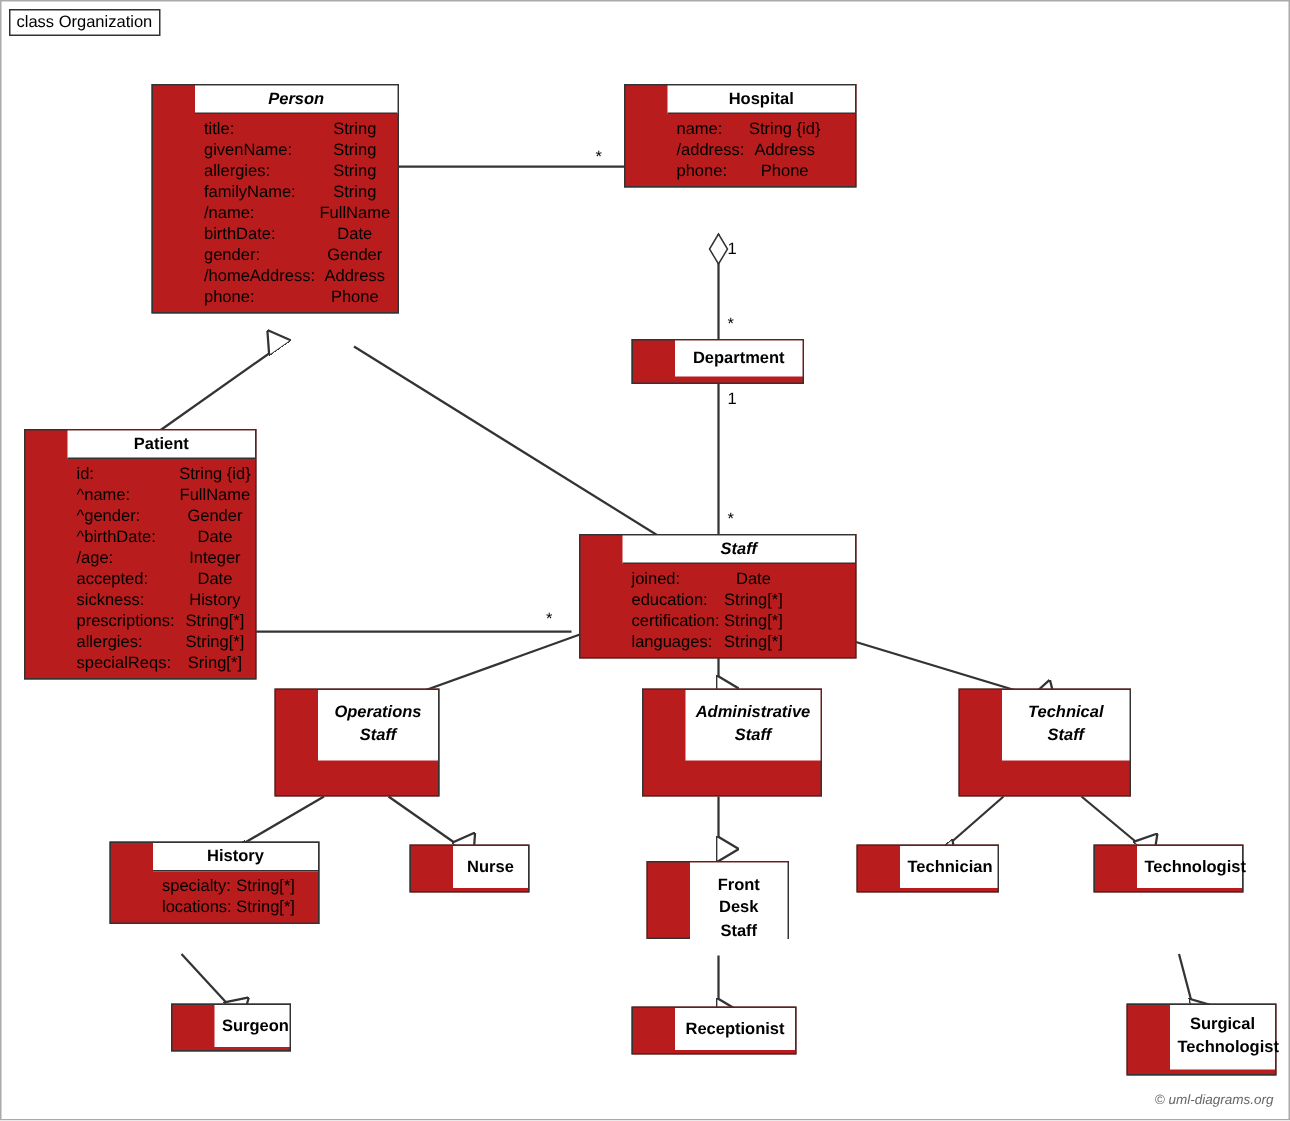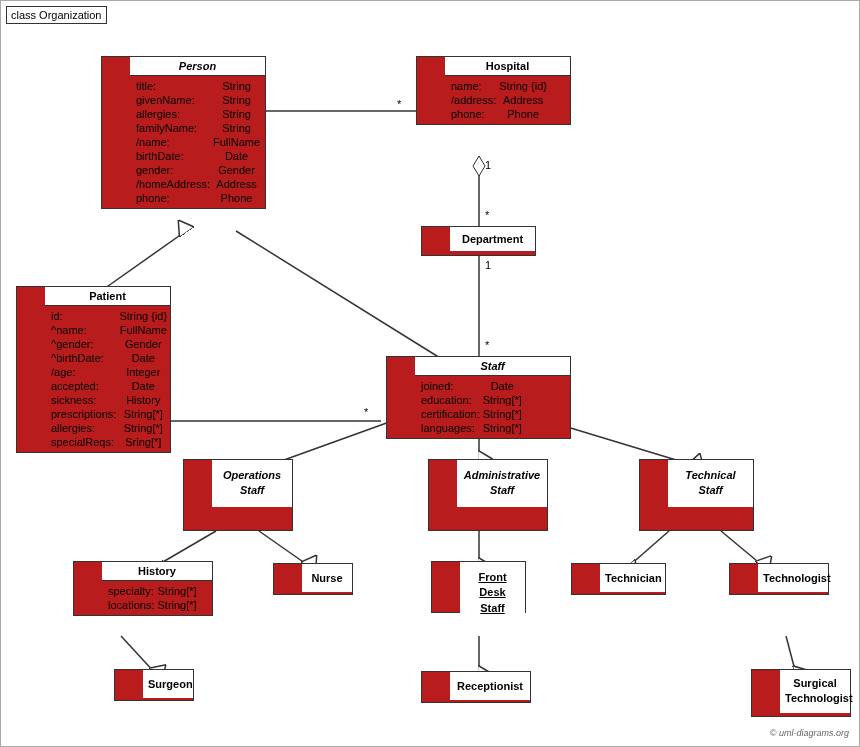--- a/index.html
+++ b/index.html
@@ -328,21 +328,21 @@
             </tr>
       </tbody>
         </table>
     </div>
   </div>
 
   <div class="uml-class" style="left:272px; top:562px; width:80px; height:32px;">
     <div class="class-header normal" style="border-bottom:none; padding:8px 5px;">Nurse</div>
   </div>
 
-  <div class="uml-class" style="left:430px; top:560px; width:95px; height:52px;text-decoration:underline;">
+  <div class="uml-class" style="left:430px; top:573px; width:95px; height:52px;">
     <div class="class-header normal" style="border-bottom:none; padding:8px 5px; line-height:1.4;">Front Desk<br>Staff</div>
   </div>
 
   <div class="uml-class" style="left:570px; top:562px; width:95px; height:32px;">
     <div class="class-header normal" style="border-bottom:none; padding:8px 5px;">Technician</div>
   </div>
 
   <div class="uml-class" style="left:728px; top:562px; width:100px; height:32px;">
     <div class="class-header normal" style="border-bottom:none; padding:8px 5px;">Technologist</div>
   </div>

